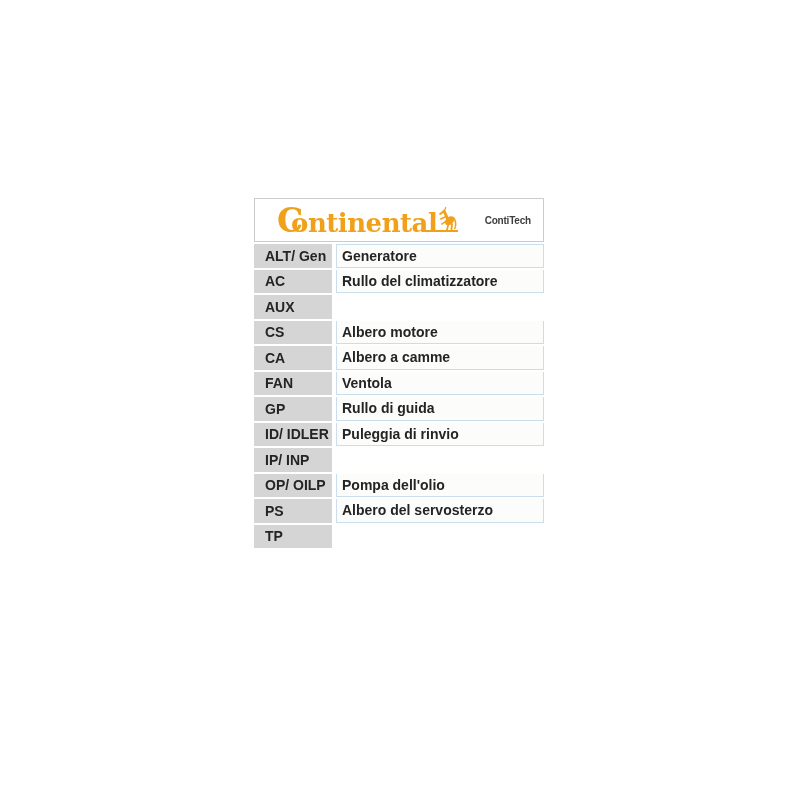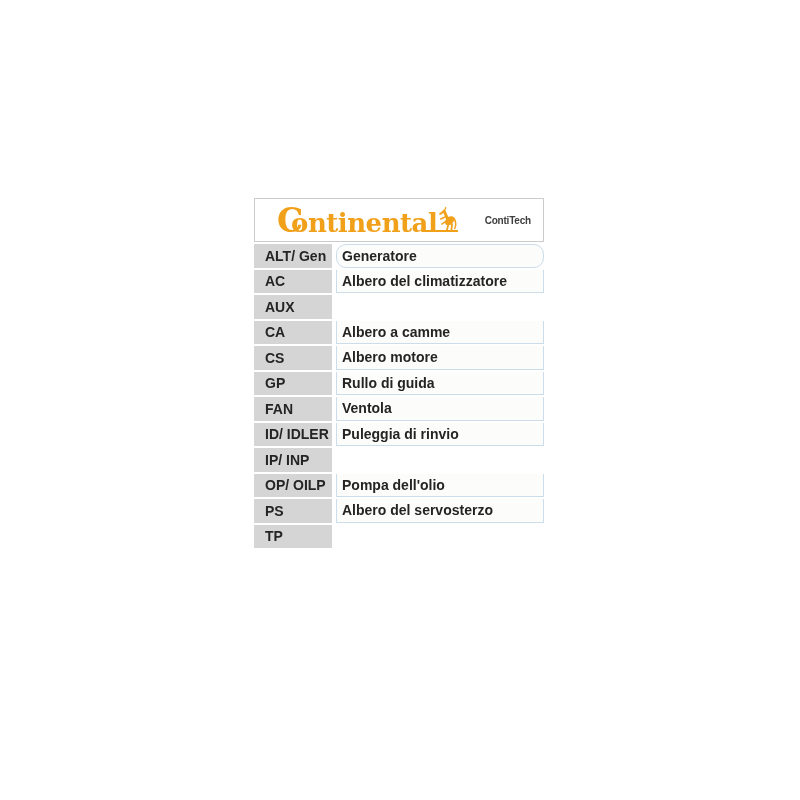--- a/index.html
+++ b/index.html
@@ -106,21 +106,20 @@
     border-left: 1px solid var(--row_border);
     border-right: 1px solid var(--row_border);
     border-bottom: 1px solid var(--row_border);
     display: flex;
     align-items: center;
     padding-left: 5px;
     white-space: nowrap;
   }
   .row:first-child .desc-cell {
     border-top: 1px solid var(--row_border);
-    border-radius: 10px;
   }
 </style>
 </head>
 <body>
 
 <div id="canvas">
   <div class="panel">
 
     <div class="header-box">
       <div class="brand">
@@ -145,49 +144,49 @@
     </div>
 
     <div class="rows">
   <div class="row">
     <div class="abbr-cell">ALT/ Gen</div>
     <div class="desc-cell">Generatore</div>
   </div>
 
   <div class="row">
     <div class="abbr-cell">AC</div>
-    <div class="desc-cell">Albero del climatizzatore</div>
+    <div class="desc-cell">Rullo del climatizzatore</div>
   </div>
 
   <div class="row">
     <div class="abbr-cell">AUX</div>
   </div>
 
+
+  <div class="row">
+    <div class="abbr-cell">CS</div>
+    <div class="desc-cell">Albero motore</div>
+  </div>
 
   <div class="row">
     <div class="abbr-cell">CA</div>
     <div class="desc-cell">Albero a camme</div>
   </div>
 
   <div class="row">
-    <div class="abbr-cell">CS</div>
-    <div class="desc-cell">Albero motore</div>
+    <div class="abbr-cell">FAN</div>
+    <div class="desc-cell">Ventola</div>
   </div>
 
   <div class="row">
     <div class="abbr-cell">GP</div>
     <div class="desc-cell">Rullo di guida</div>
   </div>
 
   <div class="row">
-    <div class="abbr-cell">FAN</div>
-    <div class="desc-cell">Ventola</div>
-  </div>
-
-  <div class="row">
     <div class="abbr-cell">ID/ IDLER</div>
     <div class="desc-cell">Puleggia di rinvio</div>
   </div>
 
   <div class="row">
     <div class="abbr-cell">IP/ INP</div>
   </div>
 
   <div class="row">
     <div class="abbr-cell">OP/ OILP</div>

